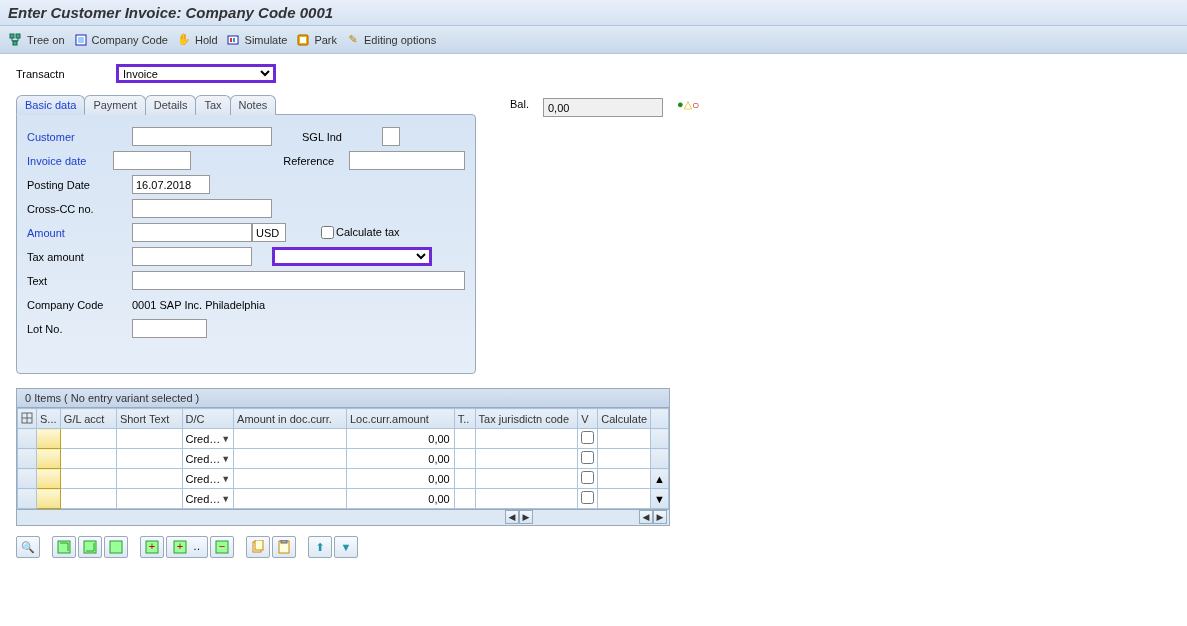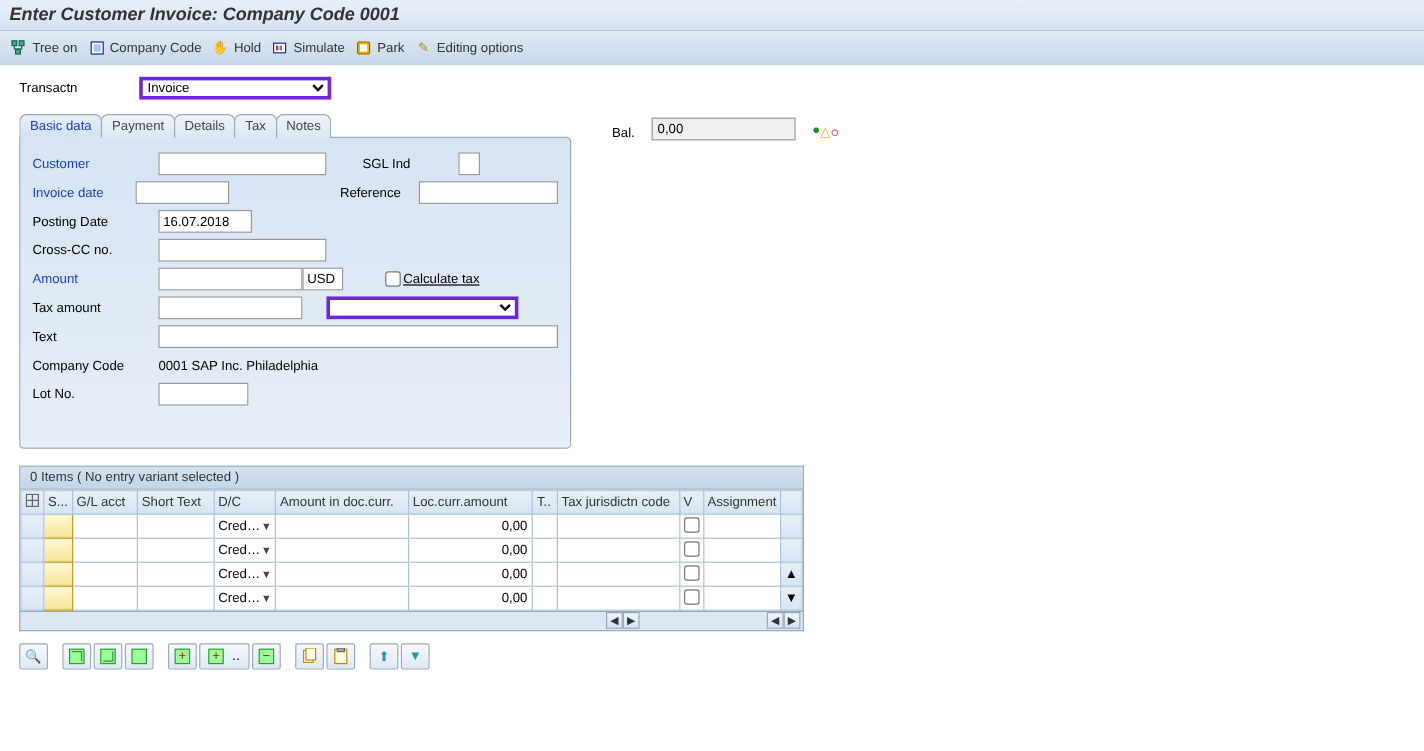--- a/index.html
+++ b/index.html
@@ -11,33 +11,33 @@
   .toolbar-btn { display: inline-flex; align-items: center; gap: 3px; cursor: pointer; color: #333; }
   .toolbar-btn .icon { width: 16px; height: 16px; display: inline-flex; align-items: center; justify-content: center; }
 
   .main-area { padding: 10px 16px; position: relative; }
   .row { display: flex; align-items: center; margin-bottom: 6px; }
   .label { width: 100px; color: #000; }
   .label.blue { color: #1a3fcc; }
   input.field { border: 1px solid #999; height: 19px; padding: 1px 3px; background: #fff; font-size: 11px; }
   select.field { border: 3px solid #6d28d9; height: 19px; background: #fff; font-size: 11px; }
   
-  .bal-section { position: absolute; left: 510px; top: 44px; display: flex; align-items: flex-end; gap: 14px; }
+  .bal-section { position: absolute; left: 510px; top: 44px; display: flex; align-items: flex-start; gap: 14px; }
   .bal-section input { width: 120px; background: #f0f0f0; text-align: left; border: 1px solid #999; height: 19px; padding: 1px 4px;}
   .traffic { display: inline-flex; gap: -2px; font-size: 14px; }
 
   .tabstrip { display: flex; border-bottom: none; margin-top: 12px; }
   .tab { padding: 3px 8px; border: 1px solid #9ab; border-bottom: none; background: linear-gradient(#f0f4fa,#dce6f2); border-top-left-radius: 6px; border-top-right-radius: 6px; margin-right: -1px; cursor: pointer; color: #444;}
   .tab.active { background: linear-gradient(#eaf0fa,#d2e0f4); color: #1a3fcc; border-bottom: 1px solid #d2e0f4; position: relative; z-index: 2;}
   
   .tab-panel { border: 1px solid #9ab; width: 460px; padding: 12px 10px 30px 10px; background: linear-gradient(to bottom,#d6e4f4 0%, #e6eef8 100%); border-radius: 0 4px 4px 4px; margin-top: -1px;}
   .tab-panel .row { margin-bottom: 5px; height: 19px;}
   .tab-panel .label { width: 105px; }
   .tab-panel .label2 { width: 80px; margin-left: 8px;}
-  .chk { display: inline-flex; align-items: center; gap: 2px; margin-left: 6px; text-decoration: underline;}
+  .chk { display: inline-flex; gap: 2px; margin-left: 6px;}
   
   .items-panel { width: 654px; margin-top: 14px; }
   .items-header { background: linear-gradient(#d6e2f0,#c4d4e8); border: 1px solid #9ab; padding: 3px 8px; color: #333;}
   .grid      { border: 1px solid #9ab; border-top: none; }
   .grid table { border-collapse: collapse; width: 100%; }
   .grid th, .grid td { border: 1px solid #adc3db; height: 20px; padding: 0 3px; text-align: left; background: #fff;}
   .grid th { background: linear-gradient(#e8f0f8,#d6e4f2); font-weight: normal; color: #333; white-space: nowrap;}
   .grid th.colsel { width: 14px; background: linear-gradient(#e8f0f8,#d6e4f2);}
   .rowsel { background: linear-gradient(#fff8d8,#f5e28a) !important; width: 14px; border: 1px solid #c0a020 !important; border-radius: 2px;}
   .grid td.num { text-align: right; padding-right: 4px;}
@@ -204,21 +204,21 @@
           </th>
           <th style="width:24px;">S...</th>
           <th style="width:60px;">G/L acct</th>
           <th style="width:70px;">Short Text</th>
           <th style="width:52px;">D/C</th>
           <th style="width:118px;">Amount in doc.curr.</th>
           <th style="width:118px;">Loc.curr.amount</th>
           <th style="width:22px;">T..</th>
           <th style="width:105px;">Tax jurisdictn code</th>
           <th style="width:14px;">V</th>
-          <th>Assignment</th>
+          <th>Calculate</th>
           <th class="sidecol"></th>
         </tr>
 
         <tr>
           <td class="sidecol"></td>
           <td class="rowsel"></td>
           <td></td>
           <td></td>
           <td>
                 <div class="dc-cell">

